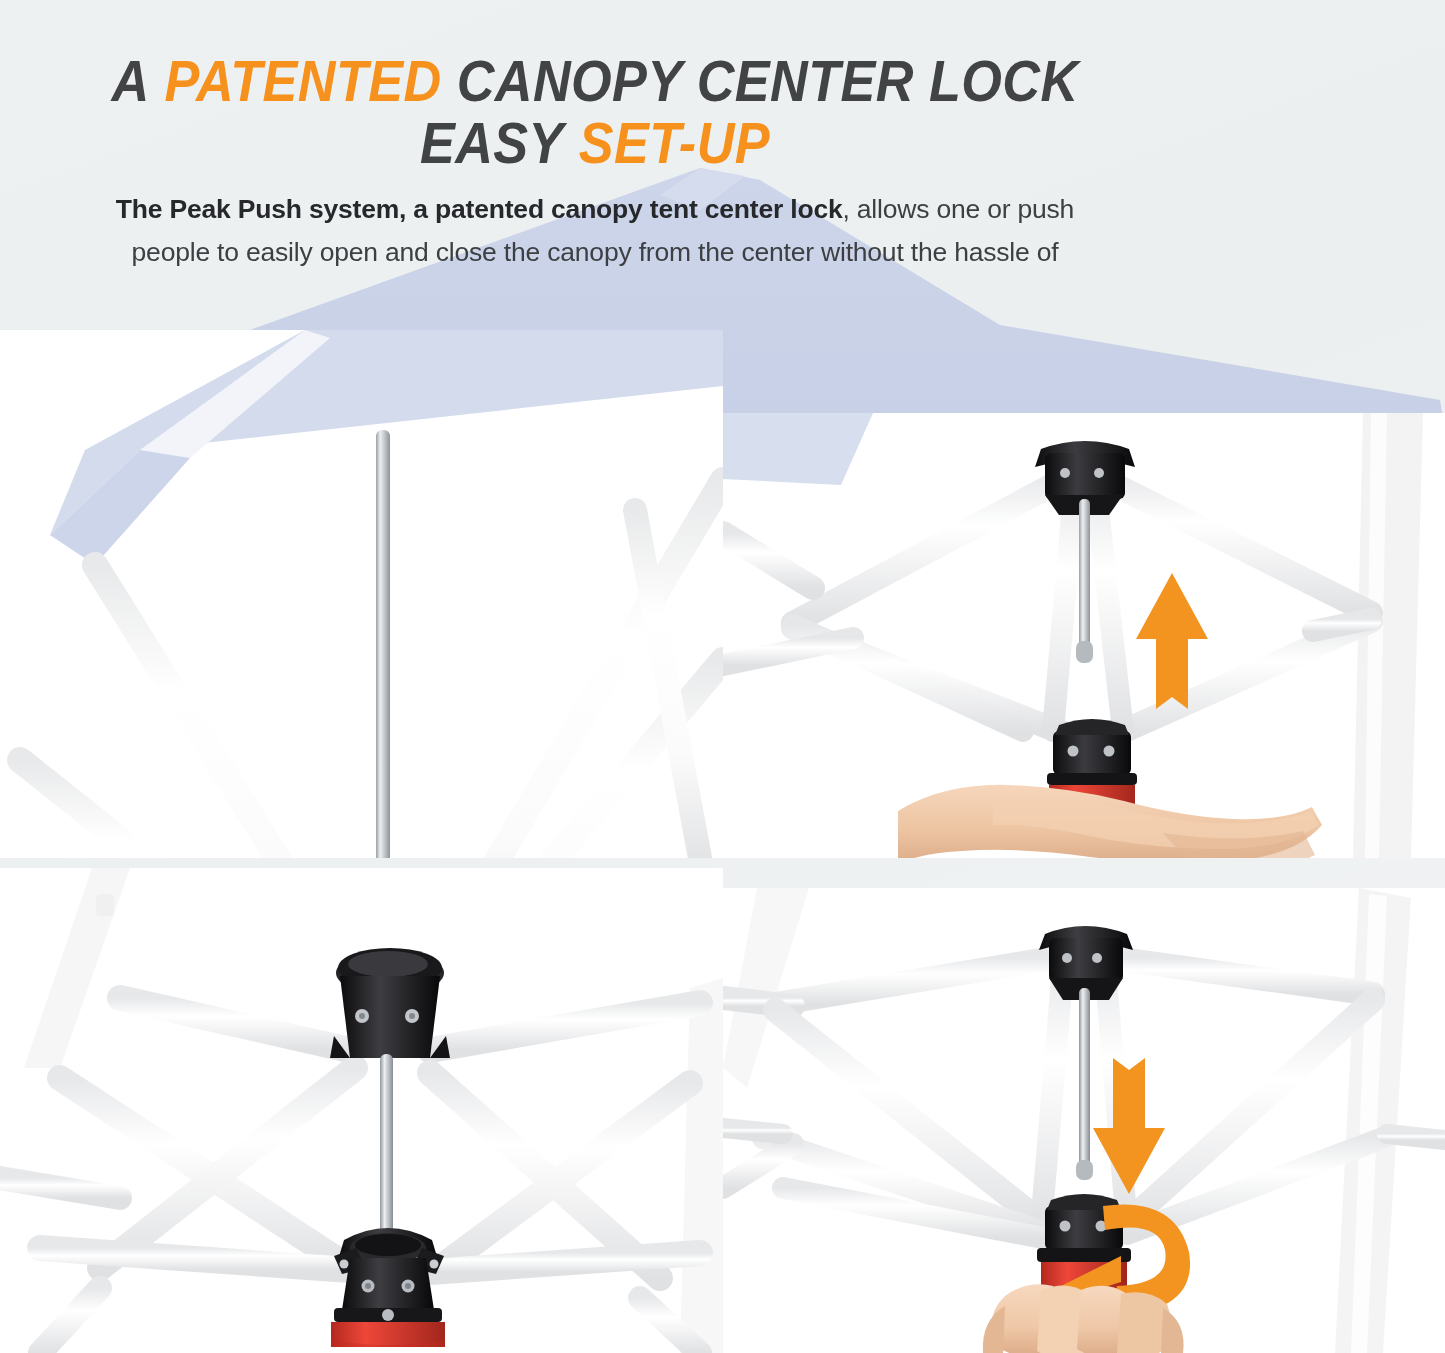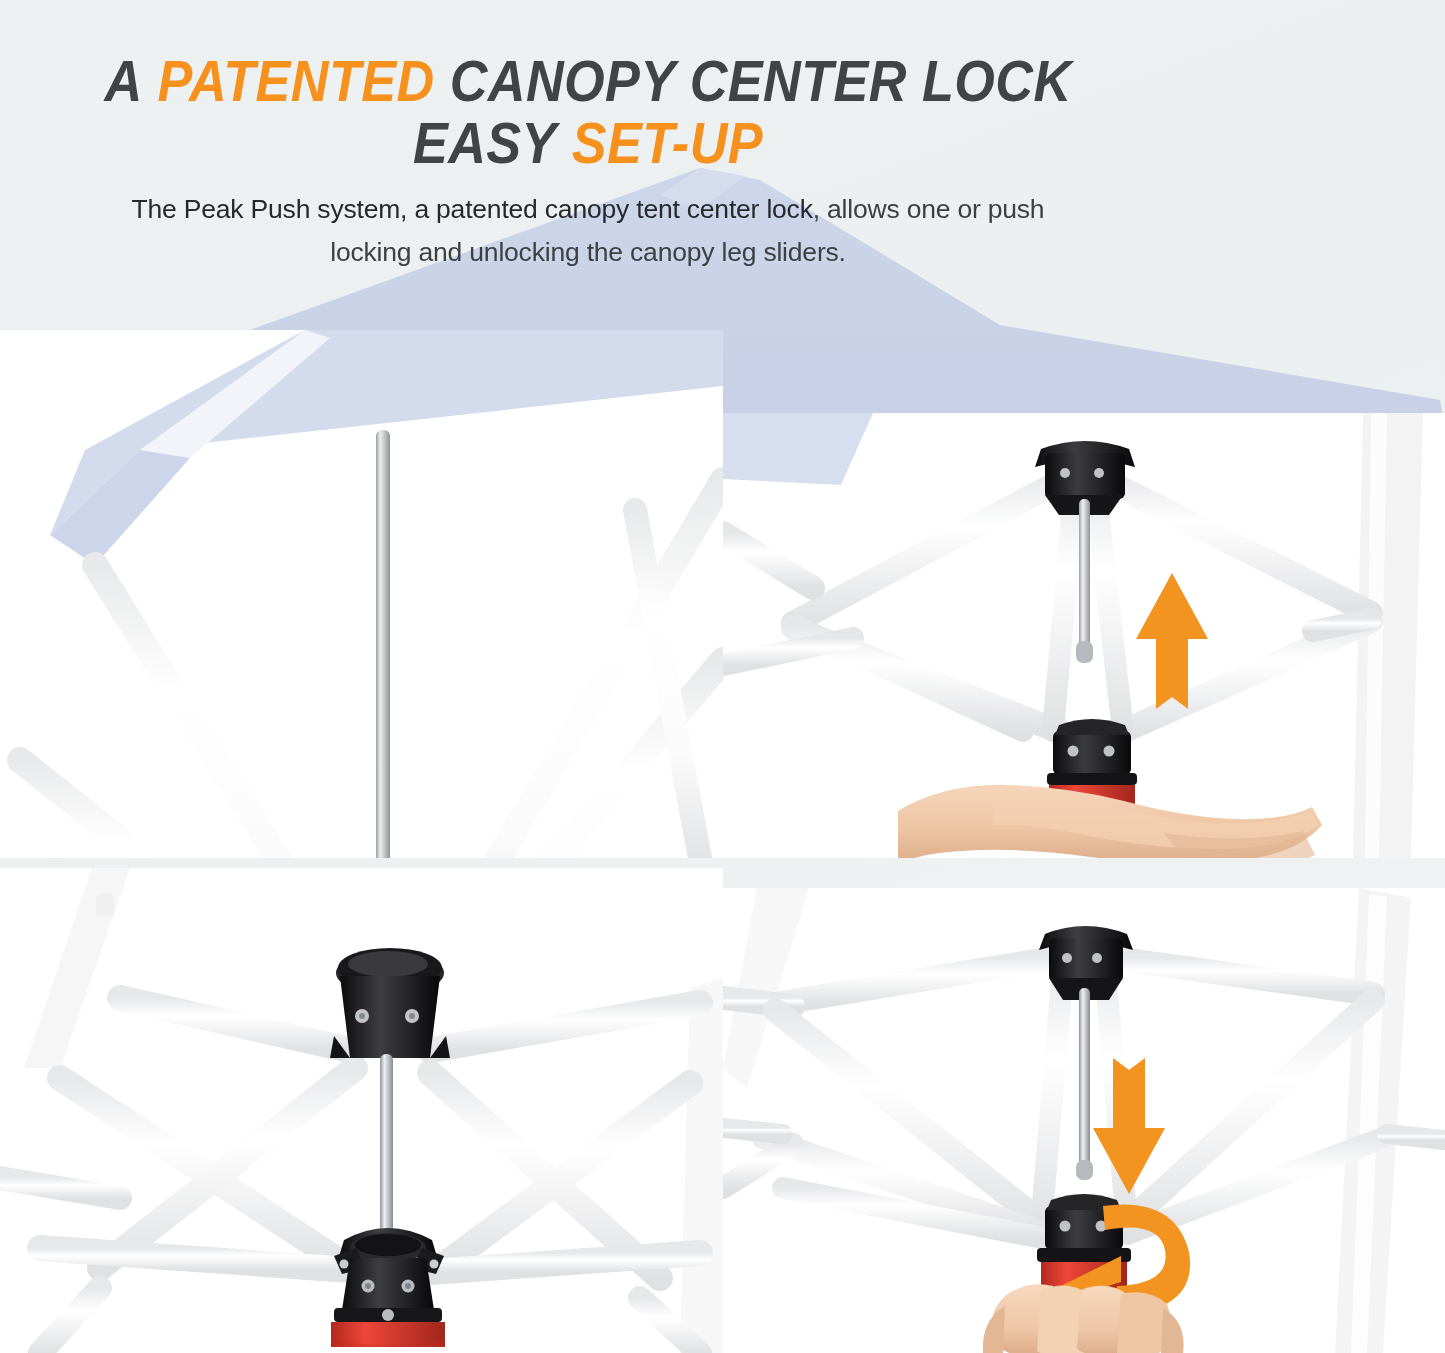--- a/index.html
+++ b/index.html
@@ -9,41 +9,41 @@
     font-family:"Liberation Sans", sans-serif;
     overflow:hidden;
   }
   #page{
     position:relative;width:1445px;height:1353px;
     background:linear-gradient(160deg,#eef1f2 0%,#eceff0 40%,#f2f4f5 100%);
     overflow:hidden;
   }
 
   
-  .header{position:absolute;left:11px;top:0;width:1154px;height:400px;z-index:6;}
+  .header{position:absolute;left:18px;top:0;width:1154px;height:400px;z-index:6;}
   .title-wrap{text-align:center;padding-top:50px;}
   .title-line{
     font-family:"Liberation Sans", sans-serif;
     font-weight:bold;font-style:italic;
     font-size:58px;line-height:62px;
     letter-spacing:0.5px;
     transform:scaleX(.90);
     white-space:nowrap;
   }
   .t-dark{color:#424345;}
   .t-orange{color:#f6911e;}
   .body-wrap{
     margin-top:14px;text-align:center;
     padding:0 78px;
   }
   .body-line{
     font-size:26.5px;line-height:43px;color:#3d4043;
     letter-spacing:-0.2px;white-space:nowrap;
   }
-  .body-line .b{font-weight:normal;color:#26282b;}
+  .body-line .b{font-weight:bold;color:#26282b;}
 
   
   .bg-canopy{position:absolute;left:0;top:150px;width:1445px;height:280px;z-index:1;}
 
   
   .grid{position:absolute;left:0;top:0;width:1445px;height:1353px;z-index:3;}
   .panel{position:absolute;overflow:hidden;background:#ffffff;}
   .p-tl{left:0;   top:330px; width:723px; height:528px;}
   .p-tr{left:723px;top:413px;width:722px; height:445px;}
   .p-bl{left:0;   top:868px; width:723px; height:485px;}
@@ -74,21 +74,21 @@
       <div class="title-line">
         <span class="t-dark">A</span><span class="t-dark">&nbsp;</span><span class="t-orange">PATENTED</span><span class="t-dark">&nbsp;</span><span class="t-dark">CANOPY CENTER LOCK</span>
       </div>
       <div class="title-line">
         <span class="t-dark">EASY</span><span class="t-dark">&nbsp;</span><span class="t-orange">SET-UP</span>
       </div>
     </div>
 
     <div class="body-wrap">
       <div class="body-line"><span class="b">The Peak Push system, a patented canopy tent center lock</span><span>, allows one or push</span></div>
-      <div class="body-line">locking and unlocking the canopy leg sliders.</div>
+      <div class="body-line">people to easily open and close the canopy from the center without the hassle of</div>
     </div>
   </div>
 
   <div class="grid">
 
     <div class="panel p-tl">
       <svg viewBox="0 0 723 528" preserveAspectRatio="none">
         <defs>
           <linearGradient id="tubeA" x1="0" y1="0" x2="0" y2="1">
             <stop offset="0%" stop-color="#e8e9ea"></stop>

